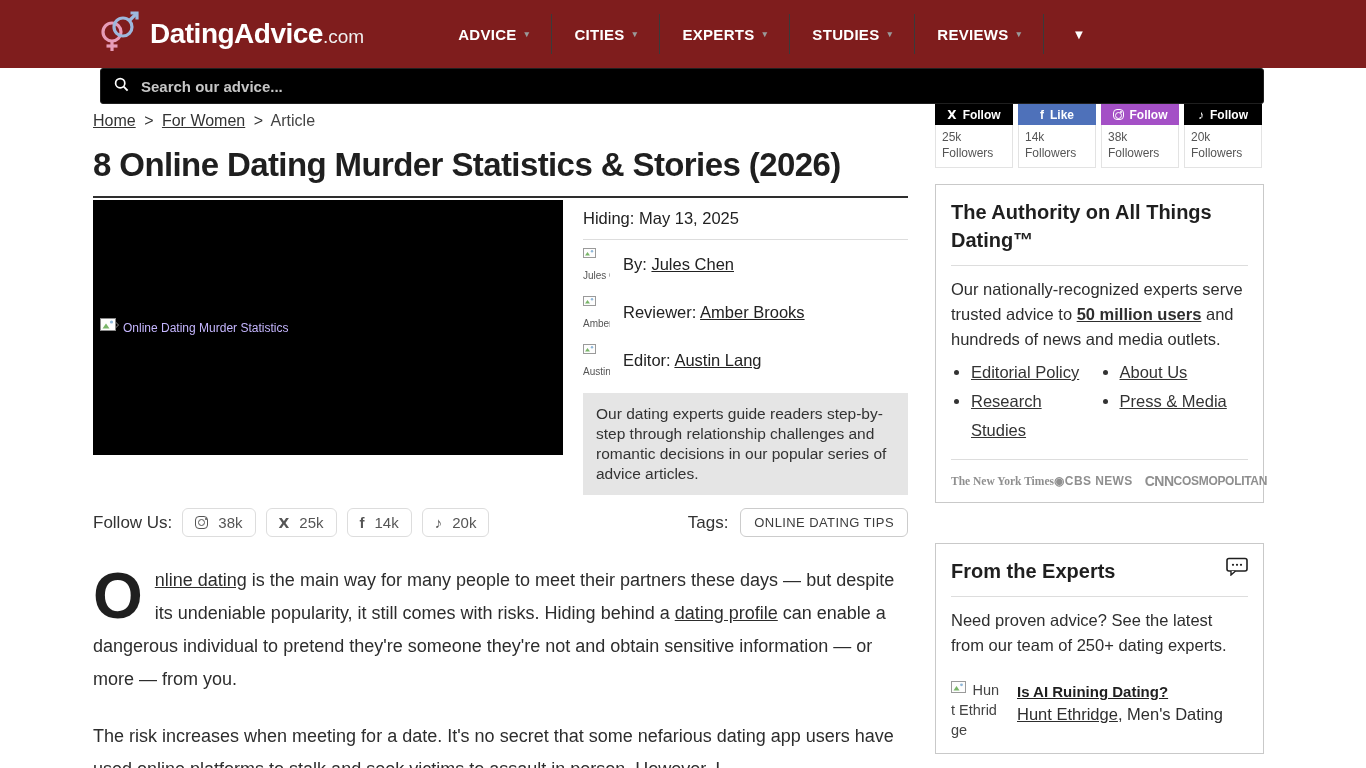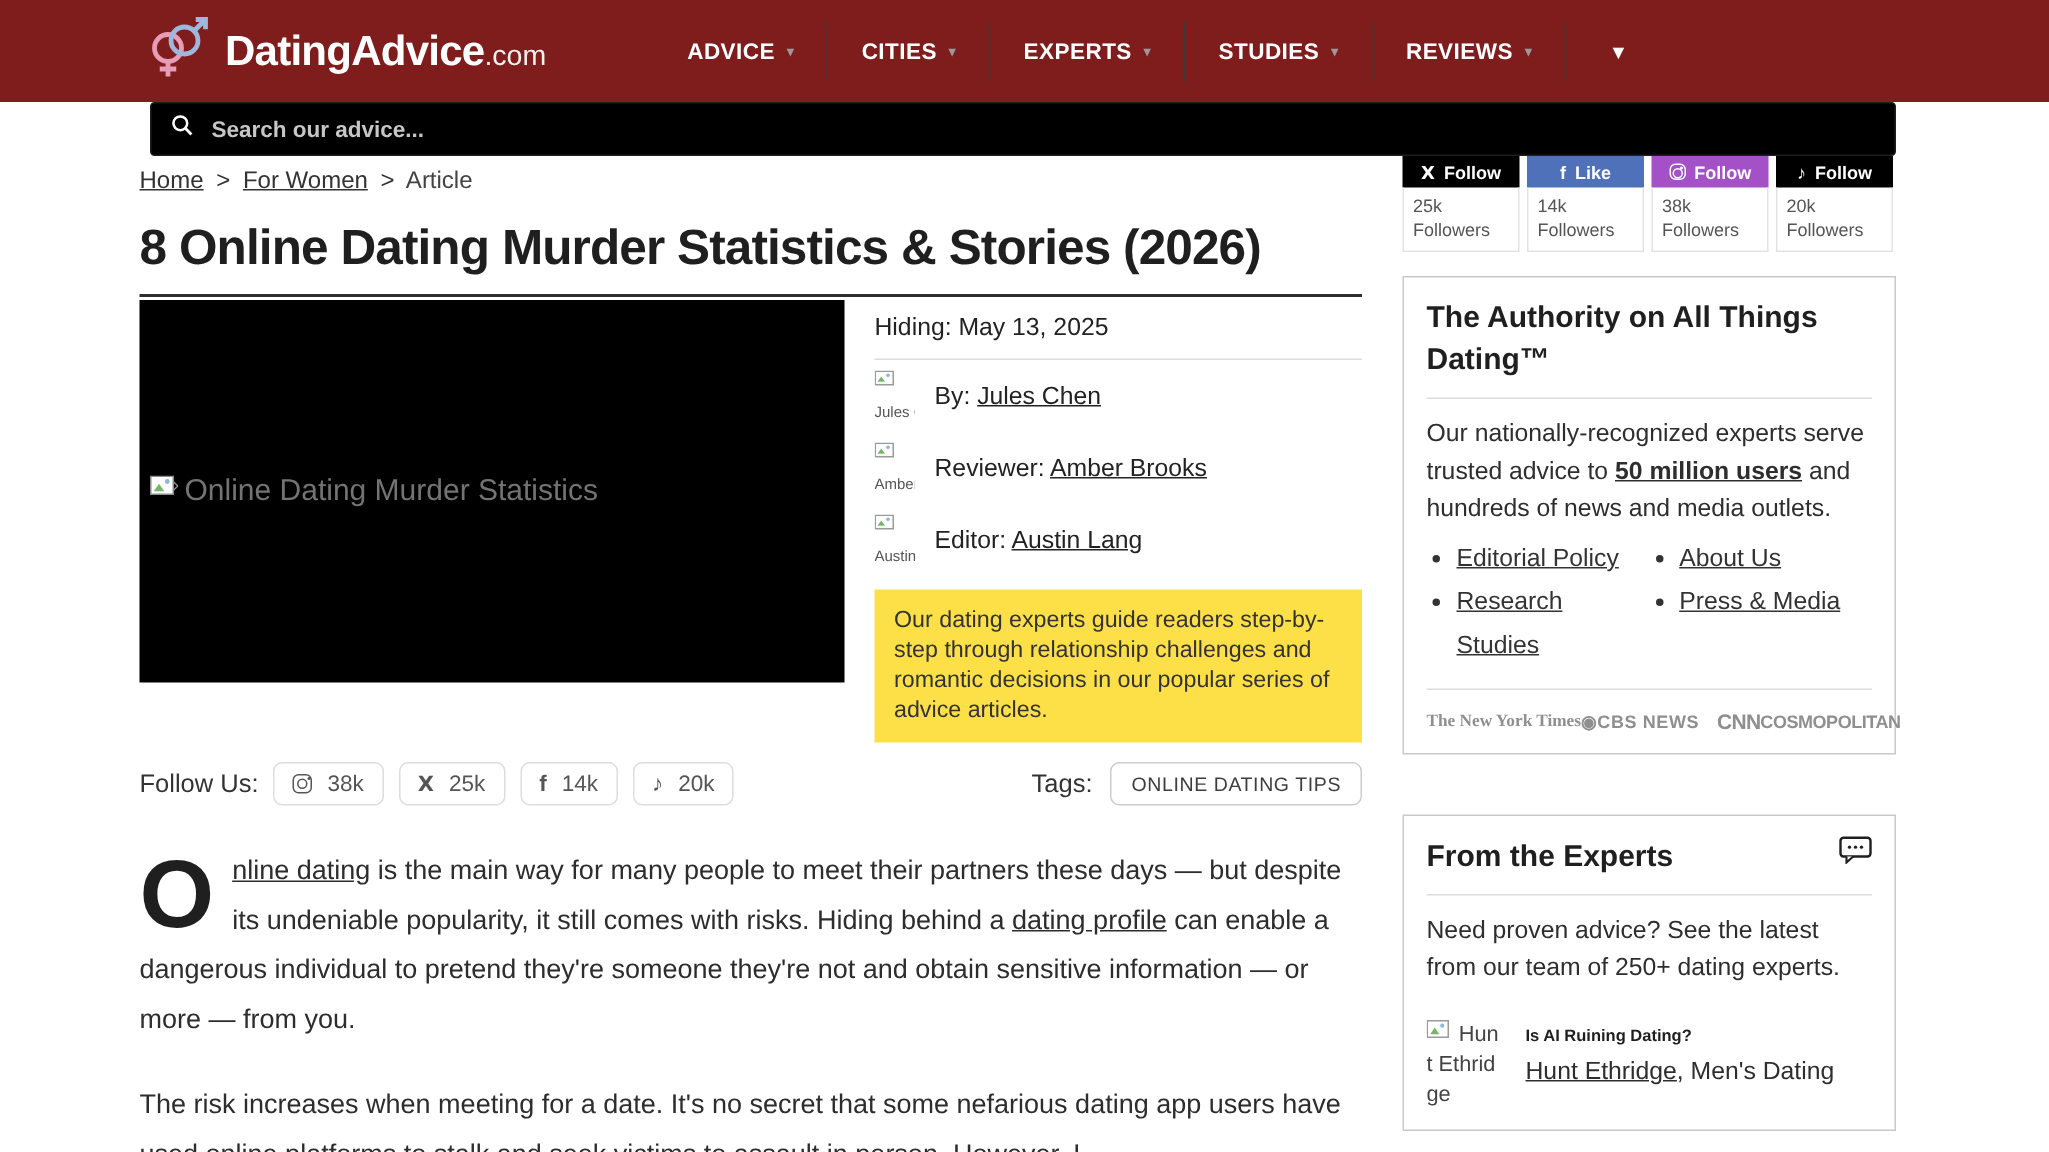--- a/index.html
+++ b/index.html
@@ -43,27 +43,27 @@
 
   
   h1.article-title { font-size:33px; line-height:38px; color:#1f1f1f; margin:14px 0 12px;
                      font-weight:bold; letter-spacing:-0.6px; }
   .title-rule { border:none; border-top:2px solid #2e2e2e; margin:0 0 2px; }
 
   
   .media-row { display:flex; }
   .hero { width:470px; height:255px; background:#000; display:flex; align-items:center;
           padding-left:7px; gap:4px; flex-shrink:0; }
-  .hero-alt { color:#737373; font-size:20px; }
+  .hero-alt { color:#c4b5fd; font-size:12px; }
   .meta { flex:1; margin-left:20px; font-size:16.5px; color:#222; }
   .meta-updated { padding:9px 0 11px; border-bottom:1px solid #ddd; }
   .author-row { display:flex; align-items:center; gap:13px; padding:5px 0; min-height:37px; }
   .avatar-broken { width:27px; flex-shrink:0; overflow:hidden; }
   .avatar-alt { font-size:10px; color:#555; white-space:nowrap; overflow:hidden; width:27px; }
-  .meta-summary { background:#fde047; padding:11px 13px; font-size:15.5px; line-height:20px;
+  .meta-summary { background:#e5e5e5; padding:11px 13px; font-size:15.5px; line-height:20px;
                   color:#333; margin-top:9px; }
 
   
   .follow-row { display:flex; align-items:center; margin-top:13px; }
   .follow-label, .tags-label { font-size:17px; color:#333; }
   .pill { display:flex; align-items:center; gap:10px; border:1px solid #ddd; border-radius:6px;
           padding:5px 12px; margin-left:10px; color:#555; font-size:15px; cursor:pointer; }
   .tags-group { margin-left:auto; display:flex; align-items:center; gap:12px; }
   .tag-pill { border:1px solid #ccc; border-radius:6px; padding:6px 13px; font-size:13px;
               color:#3d3d3d; letter-spacing:0.4px; cursor:pointer; white-space:nowrap; }
@@ -99,21 +99,21 @@
   .logo-nyt { font-family:"Liberation Serif", serif; font-size:11.5px; font-weight:bold; }
   .logo-cbs { font-size:12px; font-weight:bold; letter-spacing:0.4px; }
   .logo-cnn { font-size:14px; font-weight:bold; letter-spacing:-0.5px;margin-left:12px; }
   .logo-cosmo { font-size:12px; font-weight:bold; letter-spacing:-0.3px; }
   .experts-box { margin-top:40px; }
   .experts-head { display:flex; align-items:flex-start; justify-content:space-between; }
   .expert-item { display:flex; gap:14px; margin-top:22px; }
   .expert-img { width:52px; flex-shrink:0; overflow:hidden; }
   .expert-img-alt { font-size:14.5px; color:#444; line-height:20px; width:52px;
                     overflow:hidden; white-space:normal; word-break:break-all; max-height:42px; }
-  .expert-headline { font-size:11px; font-weight:bold; color:#1f1f1f; line-height:23px; }
+  .expert-headline { font-size:15px; font-weight:bold; color:#1f1f1f; line-height:23px;text-decoration:underline; }
   .expert-byline { font-size:16.5px; color:#2e2e2e; line-height:23px; }
 
   
   .ig-glyph { display:inline-block; width:13px; height:13px; border:1.6px solid currentColor;
               border-radius:4px; position:relative; }
   .ig-glyph::after { content:""; position:absolute; width:5px; height:5px; border:1.6px solid currentColor;
                      border-radius:50%; left:1.6px; top:1.6px; }
   .ig-glyph::before { content:""; position:absolute; width:2px; height:2px; background:currentColor;
                       border-radius:50%; right:0.5px; top:0.5px; }
   .x-glyph { font-weight:900; font-size:14px; font-family:"DejaVu Sans", sans-serif; }

